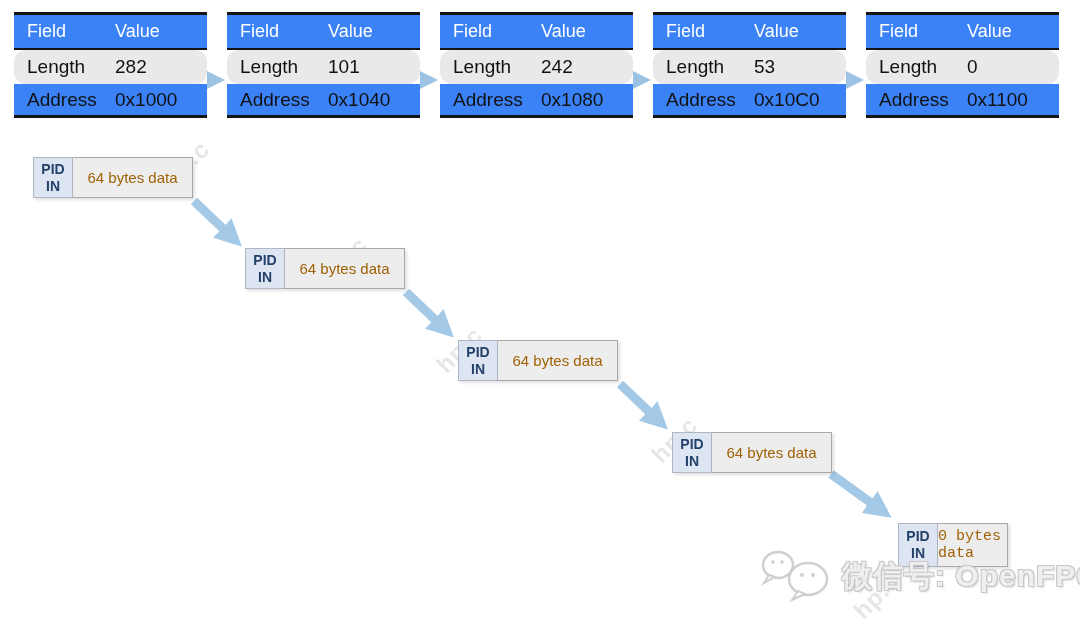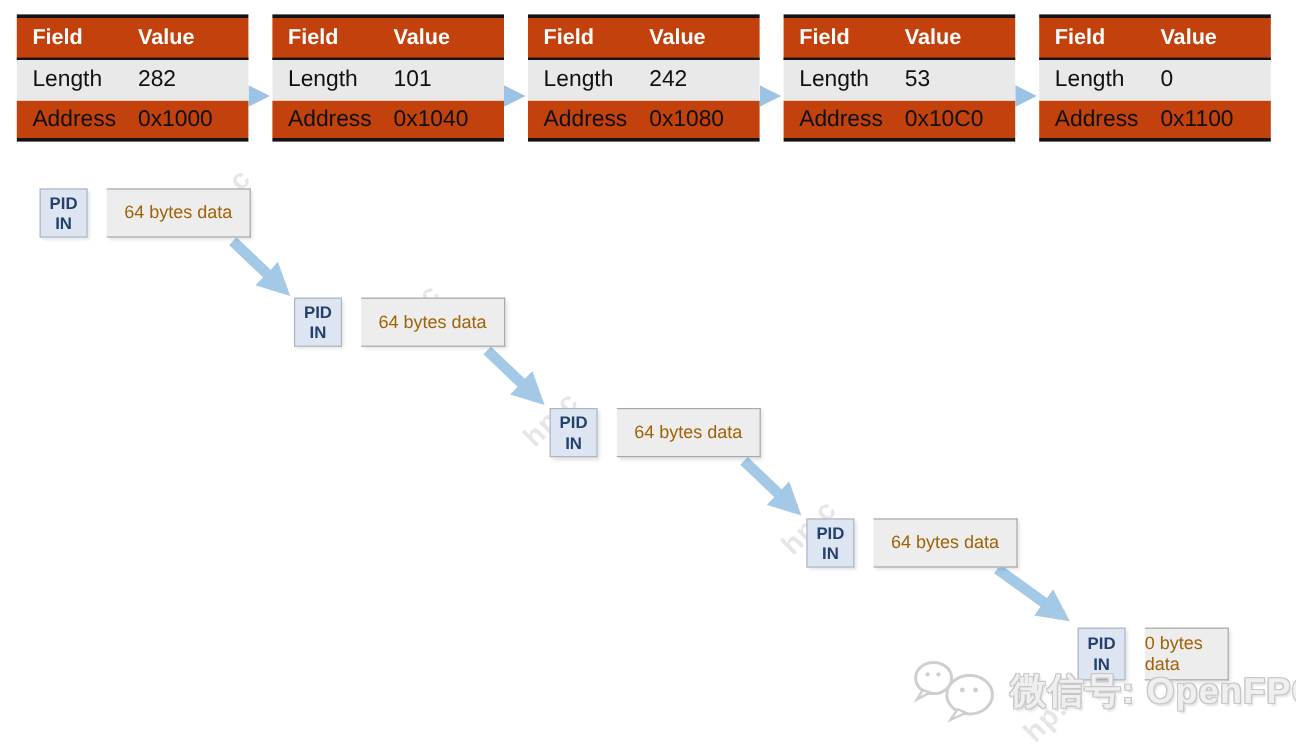--- a/index.html
+++ b/index.html
@@ -10,53 +10,53 @@
   }
 
   
   .dtable {
     position:absolute; top:12px; width:193px;
     border-top:3px solid #141414; border-bottom:3px solid #141414;
     z-index:2; background:#fff;
   }
   .thead {
     display:flex; align-items:center; height:33px;
-    background:#c2410c; border-bottom:2px solid #141414;
-    color:#ffffff; font-weight:bold; font-size:18px;
+    background:#3b82f6; border-bottom:2px solid #141414;
+    color:#ffffff; font-weight:normal; font-size:18px;
   }
   .trow {
     display:flex; align-items:center; height:31px;
-    color:#111111; font-size:19px; background:#c2410c;
-  }
-  .trow.gray { background:#E9E9E9; height:34px; }
+    color:#111111; font-size:19px; background:#3b82f6;
+  }
+  .trow.gray { background:#E9E9E9; height:34px;border-radius:12px; }
   .c1 { width:88px; padding-left:13px; }
   .c2 { flex:1; }
 
   
   .tri {
     position:absolute; top:71px; width:0; height:0; z-index:1;
     border-top:9px solid transparent; border-bottom:9px solid transparent;
     border-left:18px solid #9CC3E3;
   }
 
   
-  .packet { position:absolute; display:flex; height:41px; z-index:3;gap:16px; }
+  .packet { position:absolute; display:flex; height:41px; z-index:3; }
   .pid {
     width:38px; background:#DEE5F2; border:1px solid #aeb6c2;
     display:flex; flex-direction:column; align-items:center; justify-content:center;
     color:#24416B; font-weight:bold; font-size:14px; line-height:1.2;
     box-shadow:2px 2px 3px rgba(0,0,0,0.12);
   }
   .pdata {
     width:119px; background:#EDEDED; border:1px solid #a8a8a8; border-left:none;
     display:flex; align-items:center; justify-content:center; 
     color:#a16207; font-size:15px; line-height:1.15;
     box-shadow:2px 2px 3px rgba(0,0,0,0.12);
   }
-  .pdata.narrow { width:69px; }
+  .pdata.narrow { width:69px;font-family:Liberation Mono, monospace; }
 
   
   .arrows { position:absolute; left:0; top:0; z-index:2; pointer-events:none; }
 
   
   .ghost {
     position:absolute; z-index:1; color:#d6d6d6; opacity:.6;
     font-size:24px; font-weight:bold; letter-spacing:1px;
     transform:rotate(-45deg); pointer-events:none;
   }

